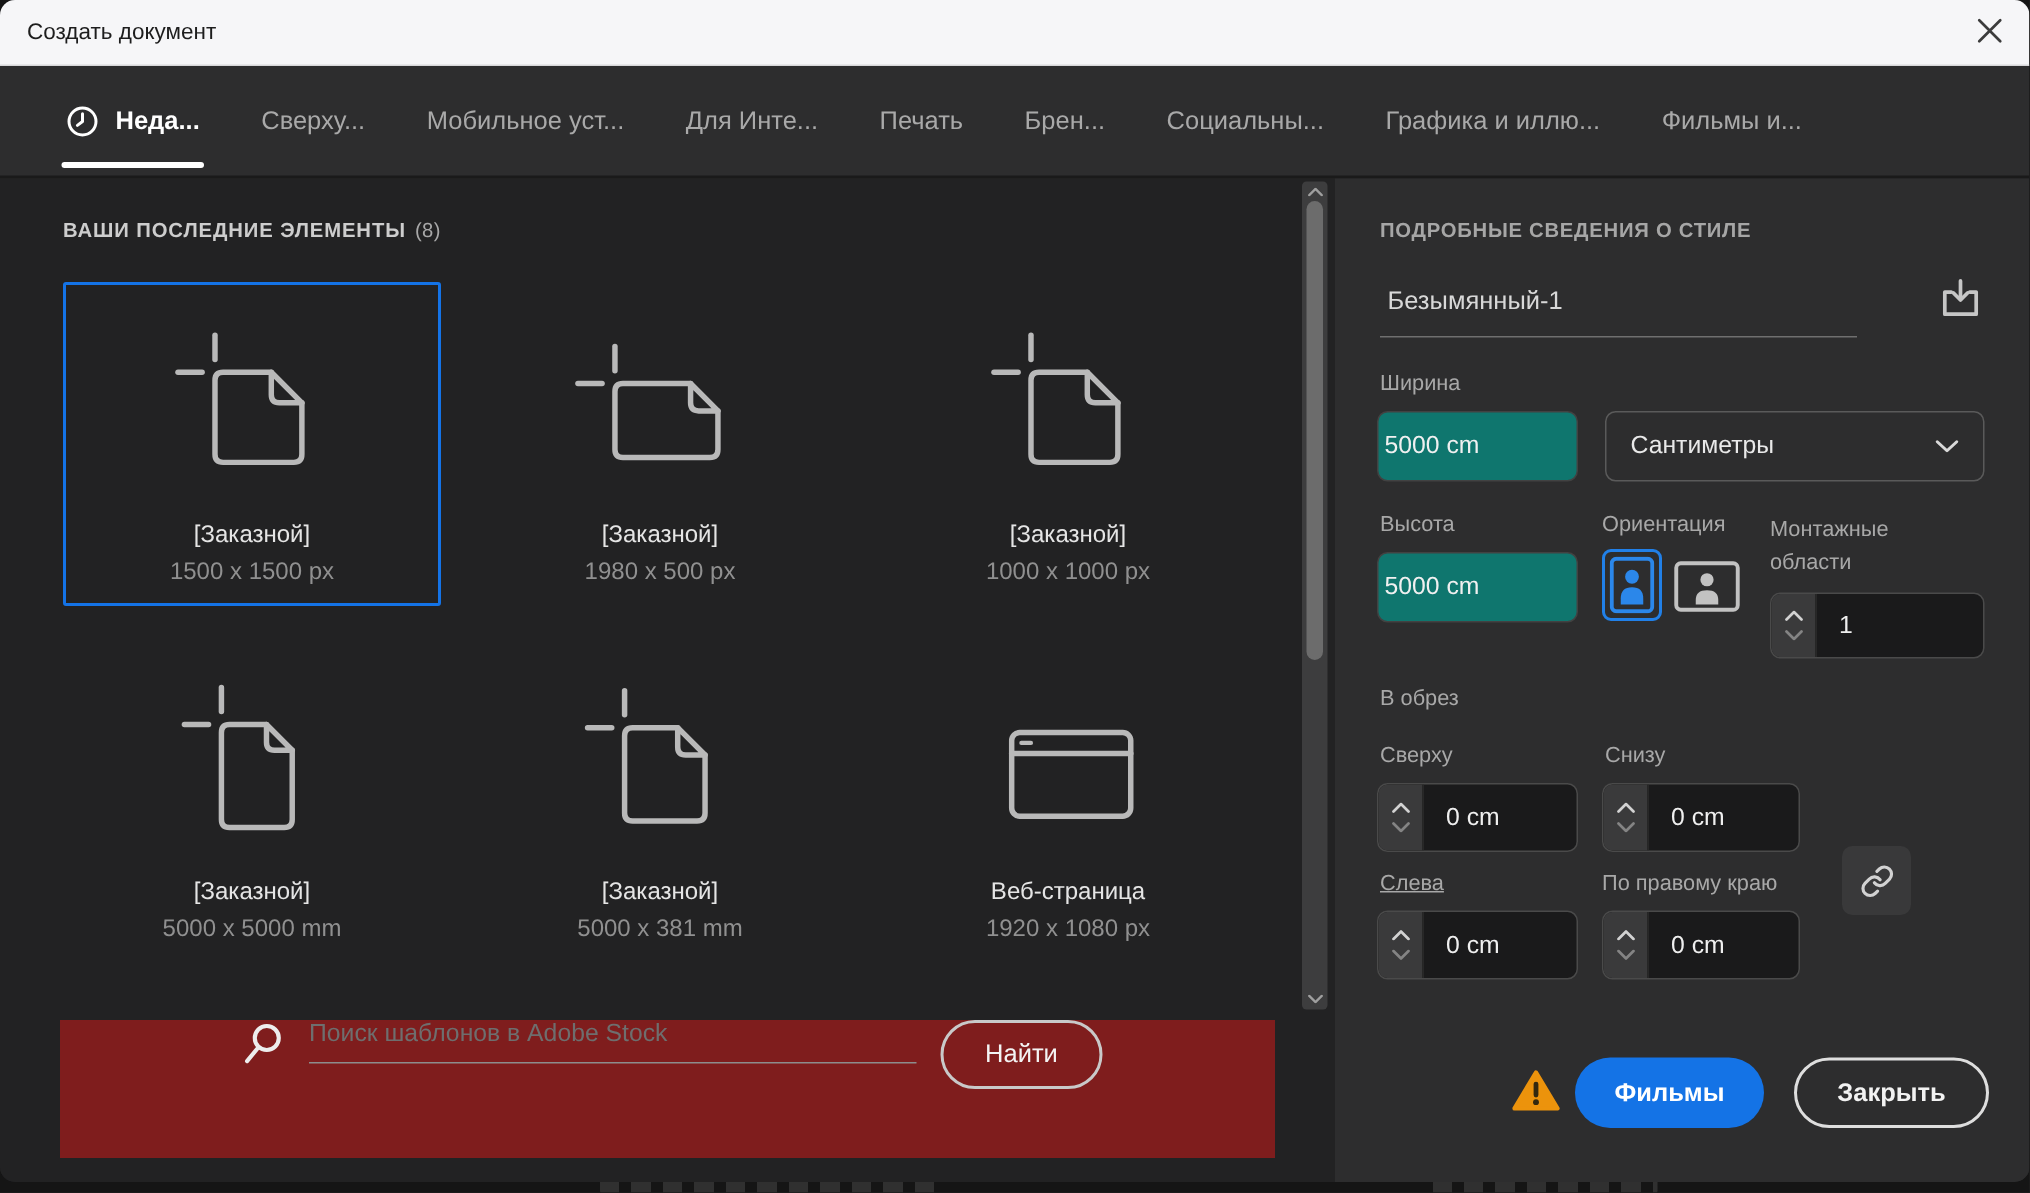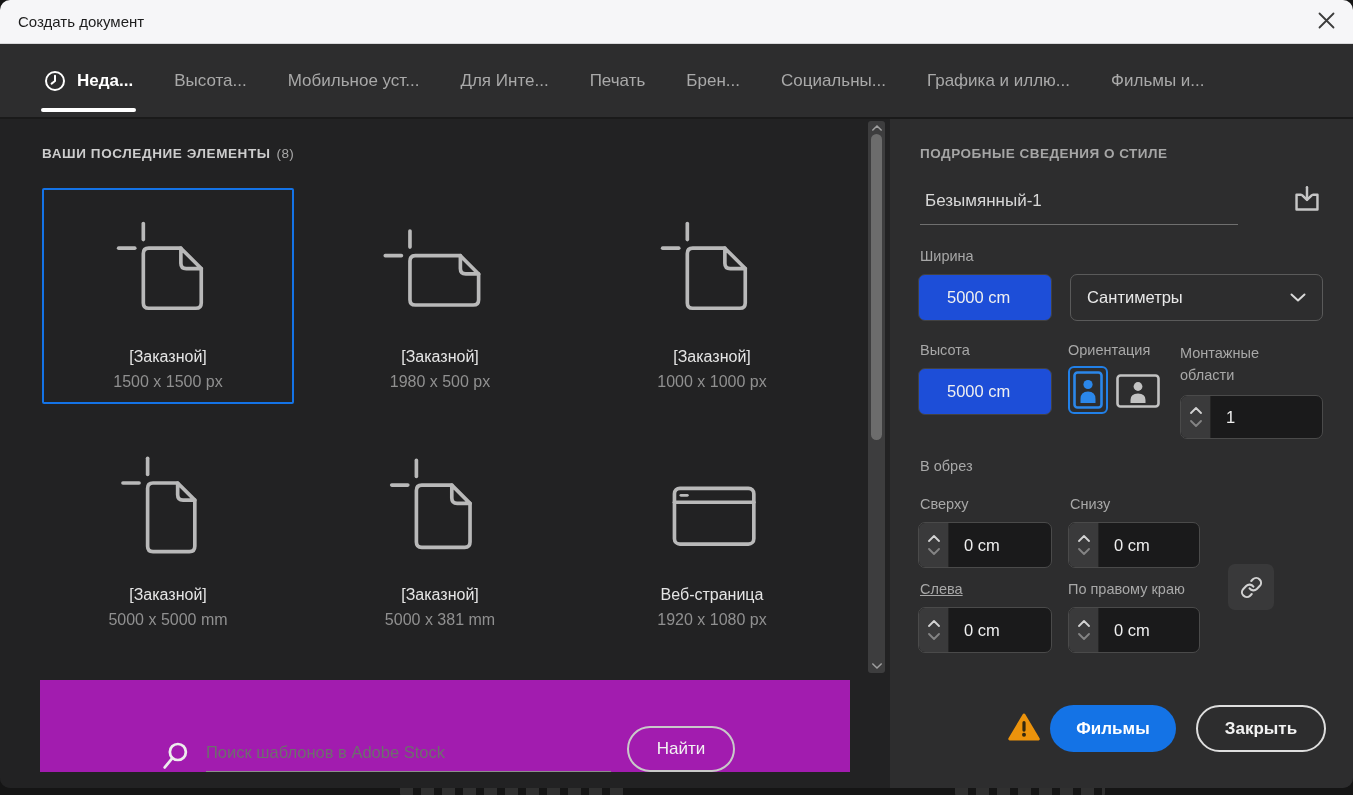--- a/index.html
+++ b/index.html
@@ -75,21 +75,21 @@
   .card[data-icon="doc-wide"]     svg[data-v="doc-wide"]{ display:block; }
   .card[data-icon="doc-tall"]     svg[data-v="doc-tall"]{ display:block; }
   .card[data-icon="doc-semitall"] svg[data-v="doc-semitall"]{ display:block; }
   .card[data-icon="browser"]      svg[data-v="browser"]{ display:block; }
   .card-name{ margin-top:14px; font-size:16px; color:#e5e5e5; }
   .card-dims{ margin-top:7px; font-size:16px; color:#909090; }
 
   
   .search-bar{
     position:absolute; left:40px; top:561px; width:810px; height:92px;
-    background:#a21caf; display:flex; align-items:flex-end; z-index:3;
+    background:#7f1d1d; display:flex; align-items:flex-start; z-index:3;
   }
   .search-icon{ margin-left:120px; line-height:0; }
   .search-field{ margin-left:16px; width:405px; border-bottom:1px solid #8d8d8d; padding-bottom:9px; }
   .search-input{
     width:100%; background:transparent; border:none; outline:none;
     font-size:16.5px; color:#e8e8e8; font-family:inherit;
   }
   .search-input::placeholder{ color:#6e6e6e; }
   .search-go{
     margin-left:16px; width:108px; height:46px; border-radius:23px;
@@ -125,22 +125,22 @@
   .lb-height{ left:30px; top:223px; }
   .lb-orient{ left:178px; top:223px; }
   .lb-artboards{ left:290px; top:223px; width:120px; white-space:normal; line-height:22px; }
   .lb-bleed{ left:30px; top:339px; }
   .lb-top{ left:30px; top:377px; }
   .lb-bottom{ left:180px; top:377px; }
   .lb-left{ left:30px; top:462px;text-decoration:underline; }
   .lb-right{ left:178px; top:462px; }
 
   .field{
-    position:absolute; background:#1d4ed8; border:1px solid #424242; border-radius:7px;
-    display:flex; align-items:center; padding-left:28px; font-size:16.5px; color:#f0f0f0; cursor:text;
+    position:absolute; background:#0f766e; border:1px solid #424242; border-radius:7px;
+    display:flex; align-items:center; padding-left:4px; font-size:16.5px; color:#f0f0f0; cursor:text;
   }
   .fld-width{ left:28px; top:155px; width:134px; height:47px; }
   .fld-height{ left:28px; top:249px; width:134px; height:47px; }
 
   .dropdown{
     position:absolute; left:180px; top:155px; width:253px; height:47px;
     border:1px solid #5a5a5a; border-radius:7px; background:transparent;
     display:flex; align-items:center; justify-content:space-between;
     padding:0 16px; font-size:16.5px; color:#e9e9e9; cursor:pointer;
   }
@@ -213,21 +213,21 @@
     <span class="tab-clock">
       <svg width="22" height="22" viewBox="0 0 22 22">
             <circle cx="11" cy="11" r="9" fill="none" stroke="currentColor" stroke-width="2"></circle>
             <path d="M11 5.8 V11 L7.6 13.6" fill="none" stroke="currentColor" stroke-width="2" stroke-linecap="round" stroke-linejoin="round"></path>
           </svg>
     </span>
     <span class="tab-label">Неда...</span>
   </div>
       <div class="tab">
 
-    <span class="tab-label">Высота...</span>
+    <span class="tab-label">Сверху...</span>
   </div>
       <div class="tab">
 
     <span class="tab-label">Мобильное уст...</span>
   </div>
       <div class="tab">
 
     <span class="tab-label">Для Инте...</span>
   </div>
       <div class="tab">

